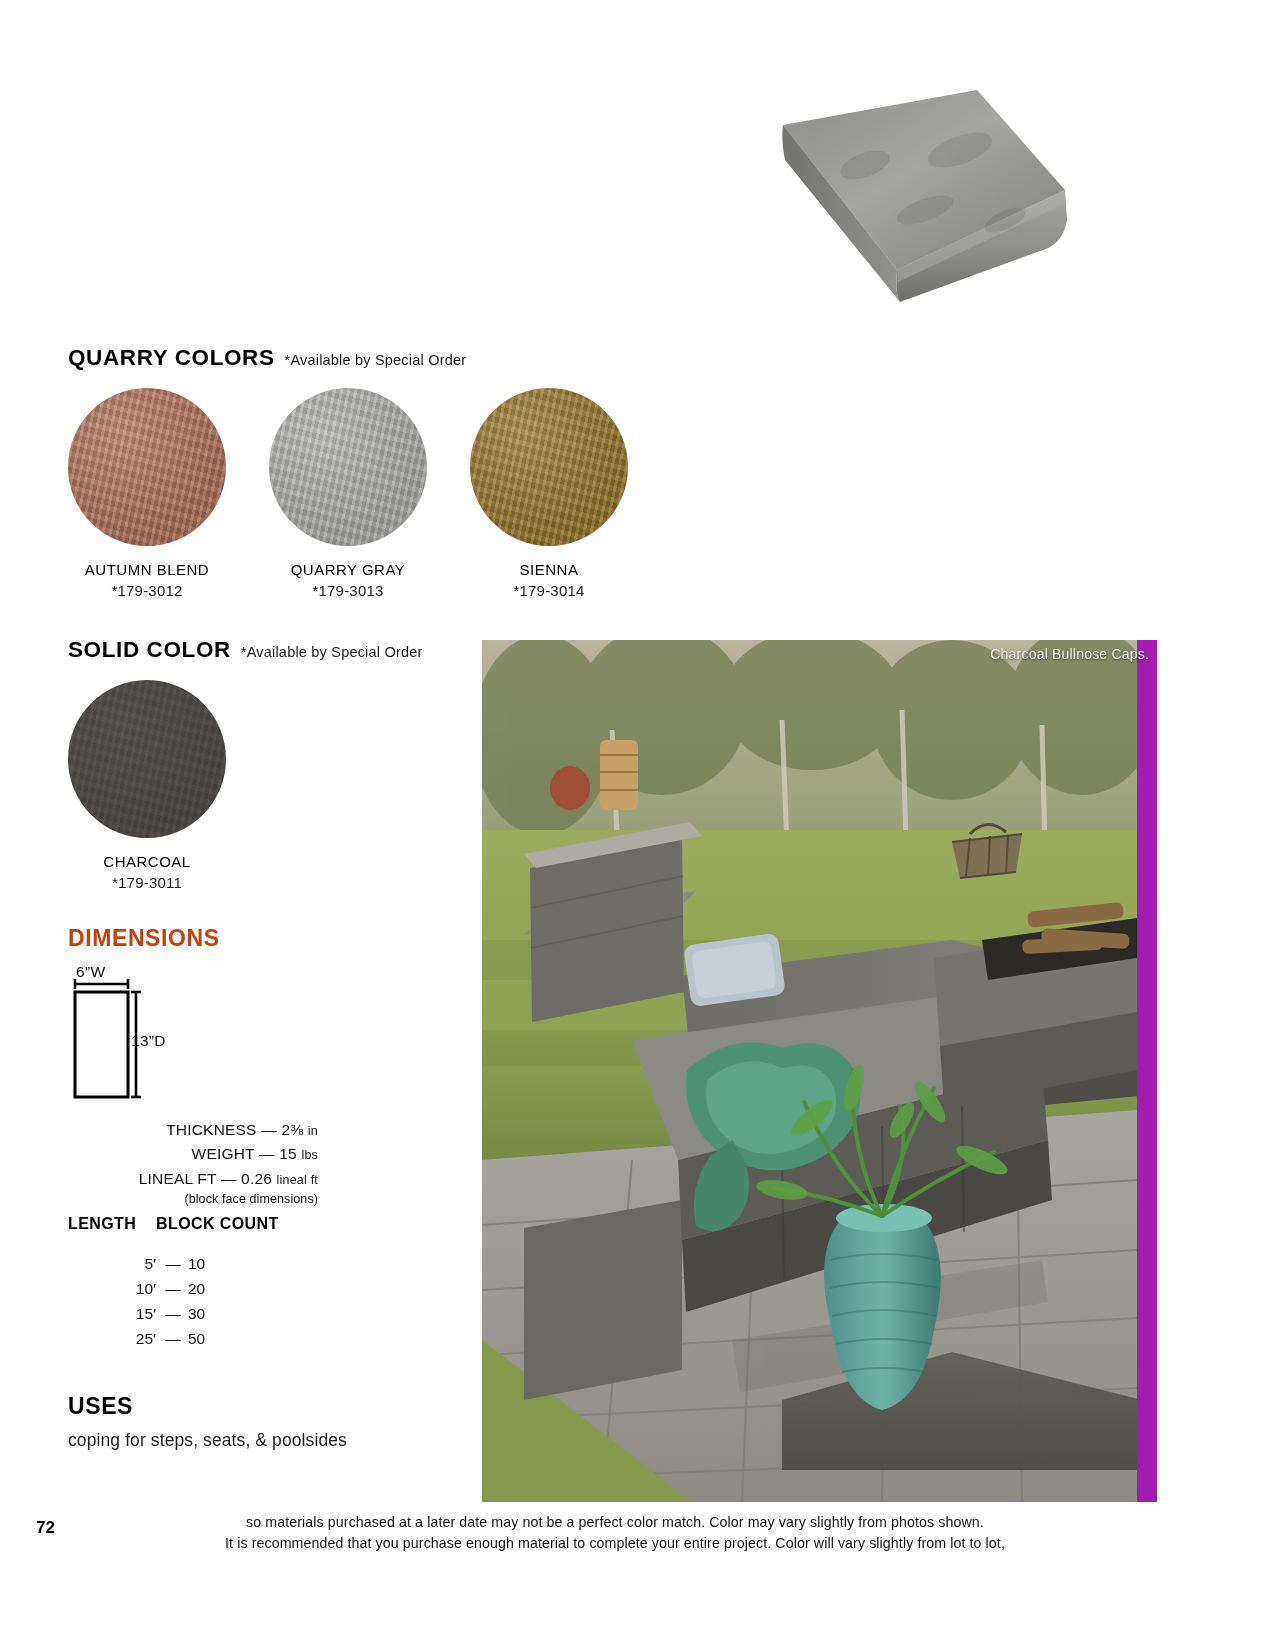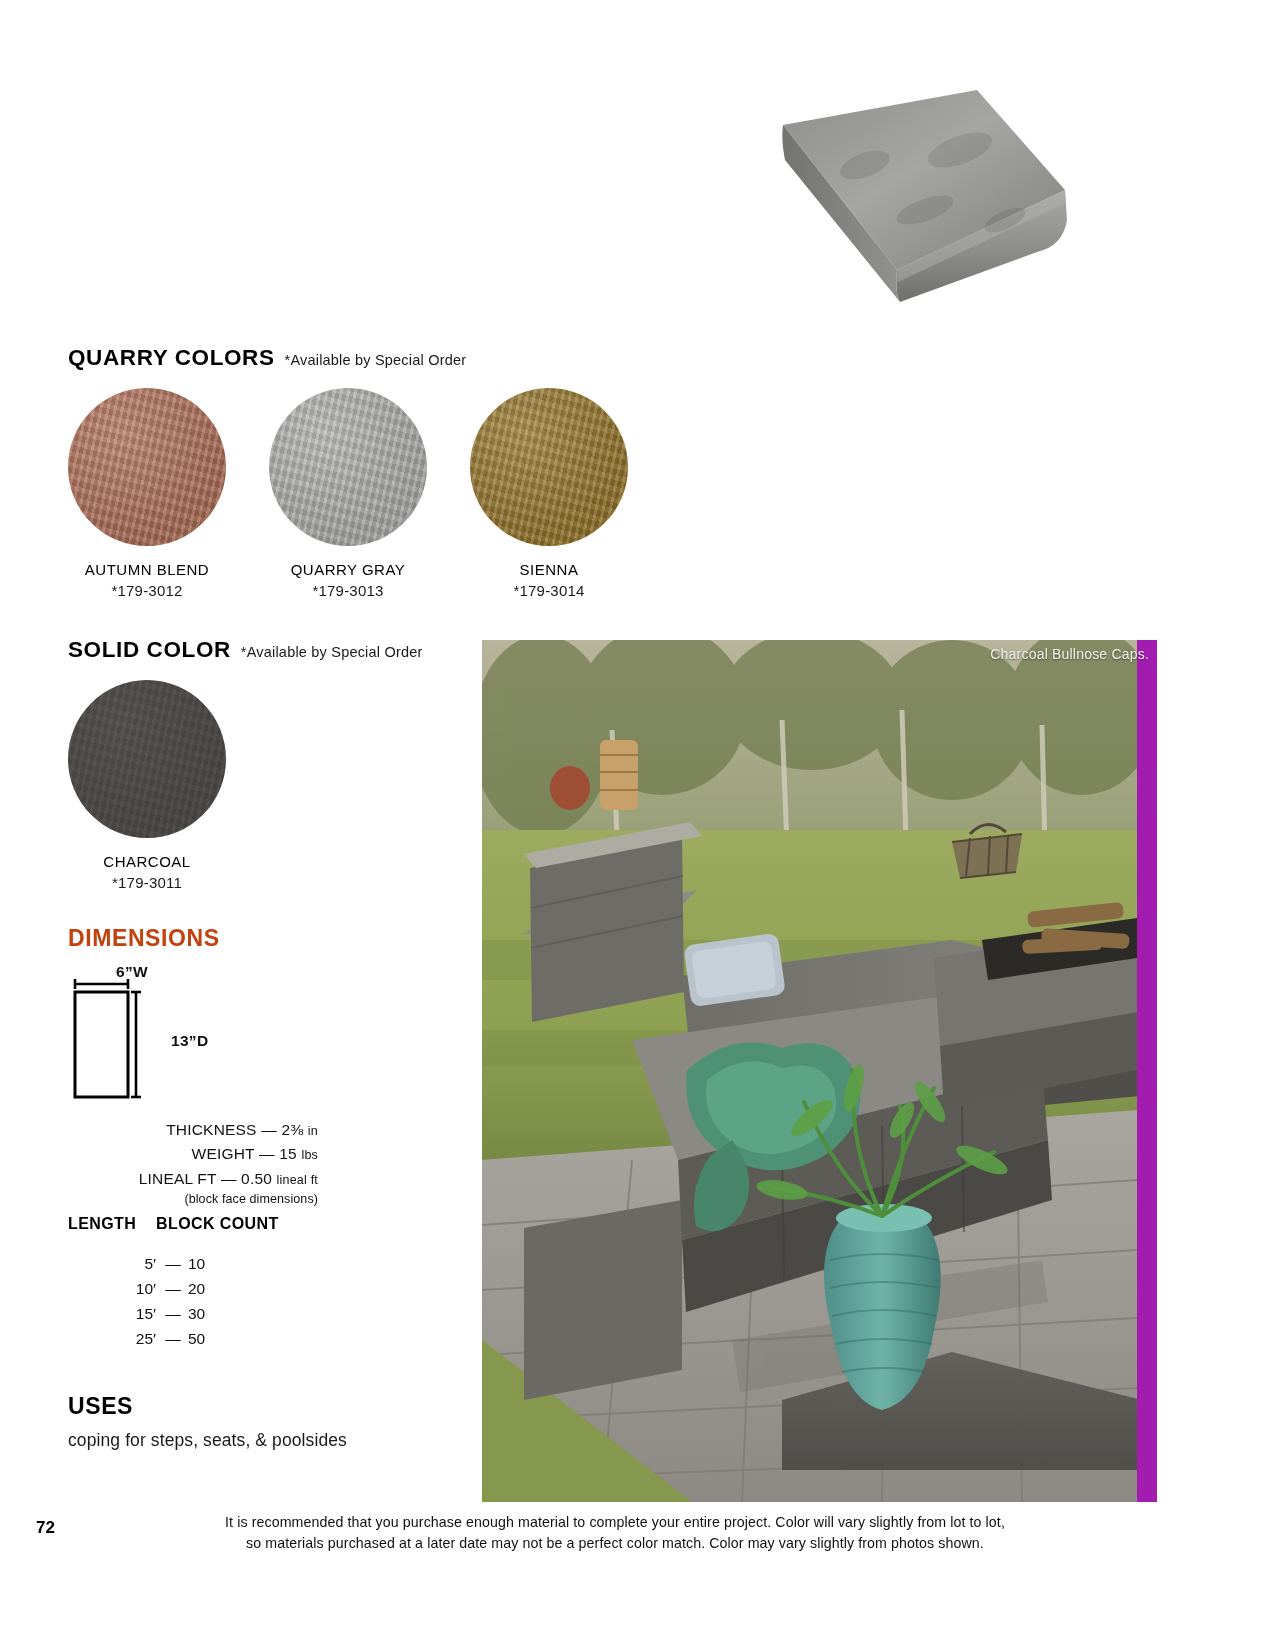--- a/index.html
+++ b/index.html
@@ -144,24 +144,23 @@
   .dim-figure {
     position: absolute;
     left: 70px;
     top: 962px;
     width: 200px;
     height: 145px;
   }
   .dim-label {
     position: absolute;
     font-size: 15.5px;
-    font-weight: 700;
+    font-weight: 400;
     color: #111;
     letter-spacing: .3px;
-    margin-left: 40px;
   }
   .dim-w { left: 76px; top: 963px; }
   .dim-d { left: 131px; top: 1032px; }
 
   .specs {
     position: absolute;
     left: 68px;
     top: 1118px;
     width: 250px;
     text-align: right;
@@ -377,21 +376,21 @@
     </div>
     <div class="spec-line">
       <span class="lbl">WEIGHT</span>
       <span>—</span>
       <span class="val">15</span>
       <span class="unit">lbs</span>
     </div>
     <div class="spec-line">
       <span class="lbl">LINEAL FT</span>
       <span>—</span>
-      <span class="val">0.50</span>
+      <span class="val">0.26</span>
       <span class="unit">lineal ft</span>
     </div>
     <div class="spec-sub">(block face dimensions)</div>
   </div>
 
   <div class="count-table">
     <div class="count-head">
       <span class="c1">LENGTH</span>
       <span class="c2">BLOCK COUNT</span>
     </div>
@@ -587,17 +586,17 @@
           <ellipse cx="300" cy="550" rx="26" ry="9" transform="rotate(10 300 550)"></ellipse>
           <ellipse cx="420" cy="480" rx="20" ry="8" transform="rotate(-60 420 480)"></ellipse>
         </g>
       </g>
     </svg>
     <div class="photo-caption">Charcoal Bullnose Caps.</div>
   </div>
 
   <div class="page-number">72</div>
   <div class="footer-note">
+    <div>so materials purchased at a later date may not be a perfect color match. Color may vary slightly from photos shown.</div>
     <div>It is recommended that you purchase enough material to complete your entire project. Color will vary slightly from lot to lot,</div>
-    <div>so materials purchased at a later date may not be a perfect color match. Color may vary slightly from photos shown.</div>
   </div>
 
 </div>
 
 </body></html>

